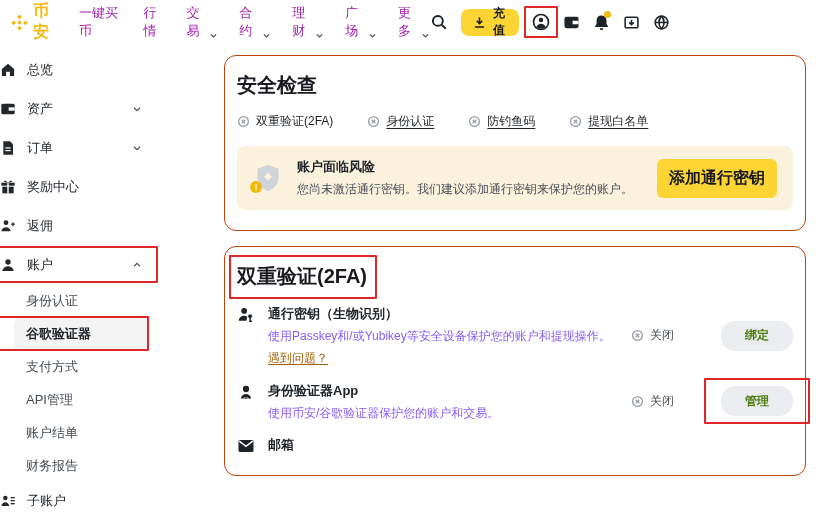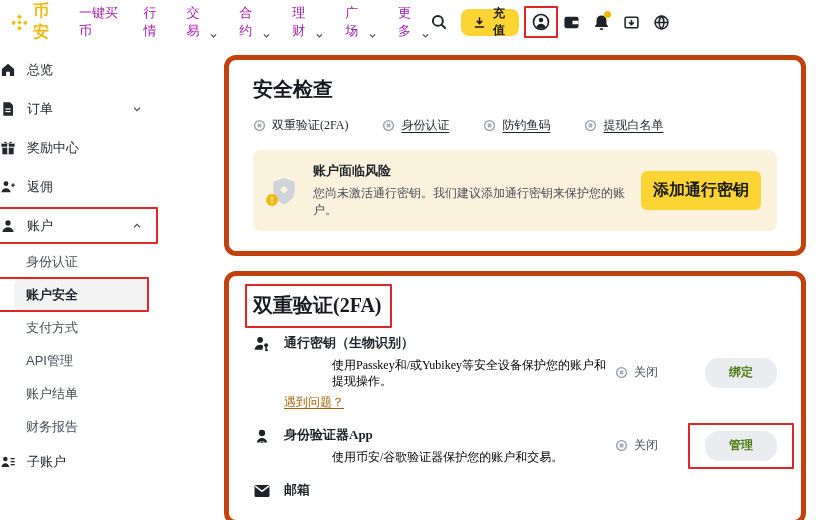--- a/index.html
+++ b/index.html
@@ -42,21 +42,21 @@
   .side-sub { margin-top: 0; }
   .sub-item {
     margin-left: 14px; width: 135px; height: 33px; display: flex; align-items: center;
     padding-left: 12px; font-size: 13px; color: #474D57; cursor: pointer;
     border-radius: 8px; position: relative;
   }
   .sub-item.selected { background: #F3F3F3; color: #1E2329; font-weight: bold; }
 
   
   .main { position: absolute; left: 224px; top: 55px; width: 582px; }
-  .card { border: 5px solid #c2410c; border-radius: 12px; background: #fff; padding: 16px 24px 20px; font-family: Liberation Serif, serif; }
+  .card { border: 1px solid #c2410c; border-radius: 12px; background: #fff; padding: 16px 12px 20px; }
   .card + .card { margin-top: 15px; }
   .card-title { font-size: 20px; font-weight: bold; color: #181A20; }
   .title-wrap { position: relative; display: inline-block; }
 
   .checks { display: flex; align-items: center; gap: 34px; margin-top: 14px; }
   .check { display: flex; align-items: center; gap: 6px; font-size: 12px; color: #1E2329; }
   .check.u .check-label { text-decoration: underline; text-underline-offset: 3px; cursor: pointer; }
 
   .banner {
     margin-top: 16px; background: #FBF2DE; border-radius: 8px; padding: 12px 16px;
@@ -78,21 +78,21 @@
   }
 
   .notice { margin-top: 10px; background: #FBF2DE; border-radius: 8px; padding: 9px 14px; display: flex; gap: 8px; }
   .notice-body { font-size: 12px; color: #1E2329; line-height: 1.35; }
   .notice-link { display: inline-block; margin-top: 6px; color: #C99400; text-decoration: underline; text-underline-offset: 2px; cursor: pointer; }
 
   .tfa-row { display: flex; align-items: center; margin-top: 15px; }
   .row-left { flex: 1; display: flex; gap: 13px; }
   .row-icon { margin-top: 1px; flex: 0 0 auto; }
   .row-title { font-size: 13px; font-weight: bold; color: #1E2329; }
-  .row-desc { font-size: 12px; color: #000000; margin-top: 6px; line-height: 1.3; margin-left: 48px; }
+  .row-desc { font-size: 12px; color: #8b5cf6; margin-top: 6px; line-height: 1.3; }
   .row-link { display: inline-block; font-size: 12px; color: #a16207; text-decoration: underline; text-underline-offset: 2px; margin-top: 5px; cursor: pointer; }
   .row-status { width: 82px; display: flex; align-items: center; gap: 6px; font-size: 12px; color: #474D57; flex: 0 0 auto; }
   .row-btn {
     position: relative; width: 72px; height: 30px; background: #EAECEF; color: #4d7c0f;
     border: none; border-radius: 14px; font-size: 12px; font-weight: bold; font-family: inherit;
     cursor: pointer; flex: 0 0 auto; margin-left: 8px;
   }
 </style>
 </head>
 <body>
@@ -211,20 +211,34 @@
     <span>
         <svg width="16" height="16" viewBox="0 0 24 24" fill="#24272C">
           <path d="M12 2.8l9.2 7.7V21h-6.4v-6.2H9.2V21H2.8V10.5z"></path>
         </svg>
       </span>
     <span>总览</span>
   </div>
   <div class="side-item">
     <span>
         <svg width="16" height="16" viewBox="0 0 24 24">
+          <rect x="2" y="4" width="20" height="16" rx="2.5" fill="#24272C"></rect>
+          <rect x="13" y="9.5" width="9" height="5" fill="#fff"></rect>
+        </svg>
+      </span>
+    <span>资产</span>
+    <span class="chev">
+        <svg width="10" height="10" viewBox="0 0 24 24" fill="none" stroke="#474D57" stroke-width="2.6">
+          <path d="M5 9l7 7 7-7"></path>
+        </svg>
+      </span>
+  </div>
+  <div class="side-item">
+    <span>
+        <svg width="16" height="16" viewBox="0 0 24 24">
           <path fill="#24272C" d="M5 2h10l4.5 4.5V22H5z"></path>
           <rect x="8" y="11" width="8" height="1.8" fill="#fff"></rect>
           <rect x="8" y="15" width="8" height="1.8" fill="#fff"></rect>
         </svg>
       </span>
     <span>订单</span>
     <span class="chev">
         <svg width="10" height="10" viewBox="0 0 24 24" fill="none" stroke="#474D57" stroke-width="2.6">
           <path d="M5 9l7 7 7-7"></path>
         </svg>
@@ -266,21 +280,21 @@
         </svg>
       </span>
     <div class="anno" style="inset:1px -16px 1px -11px;"></div>
   </div>
 
   <div class="side-sub">
     <div class="sub-item">
         <span>身份认证</span>
       </div>
     <div class="sub-item selected">
-      <span>账户安全</span>
+      <span>谷歌验证器</span>
       <div class="anno" style="inset:-1px 0px -1px -22px;"></div>
     </div>
     <div class="sub-item">
         <span>支付方式</span>
       </div>
     <div class="sub-item">
         <span>API管理</span>
       </div>
     <div class="sub-item">
         <span>账户结单</span>

